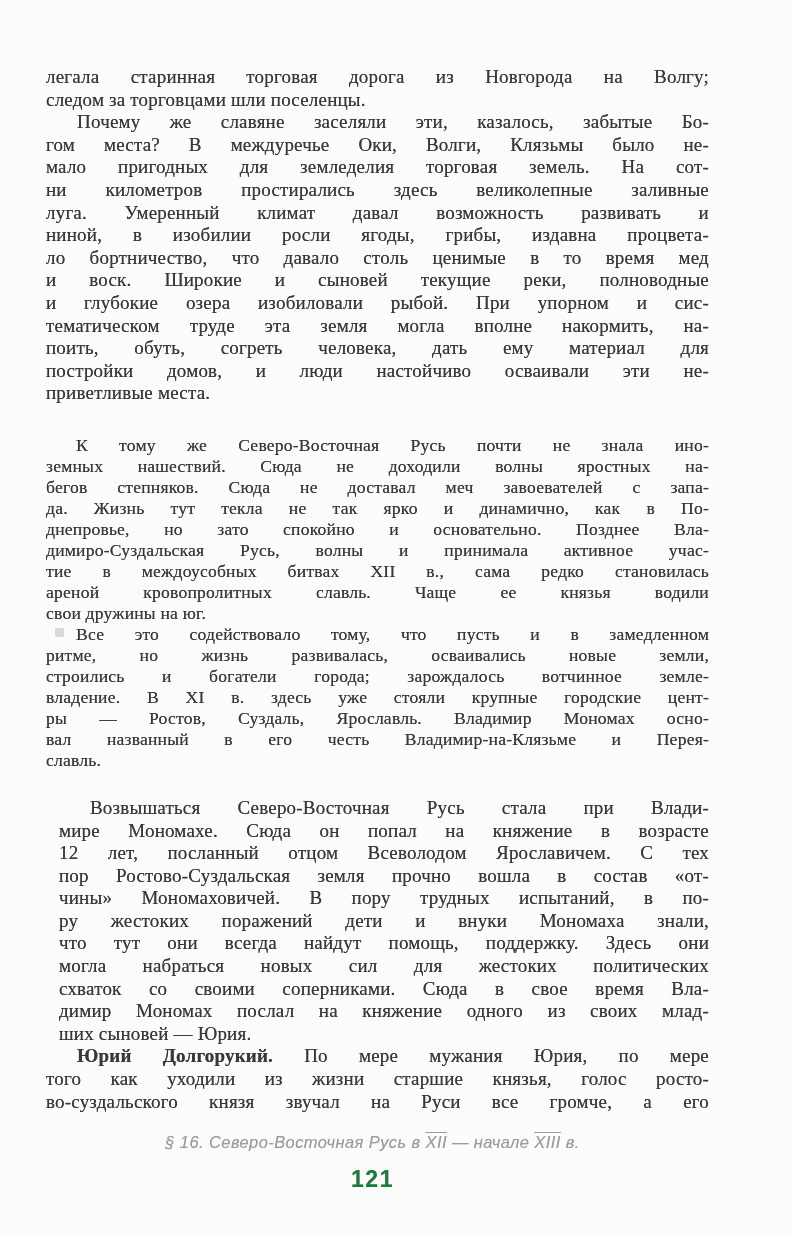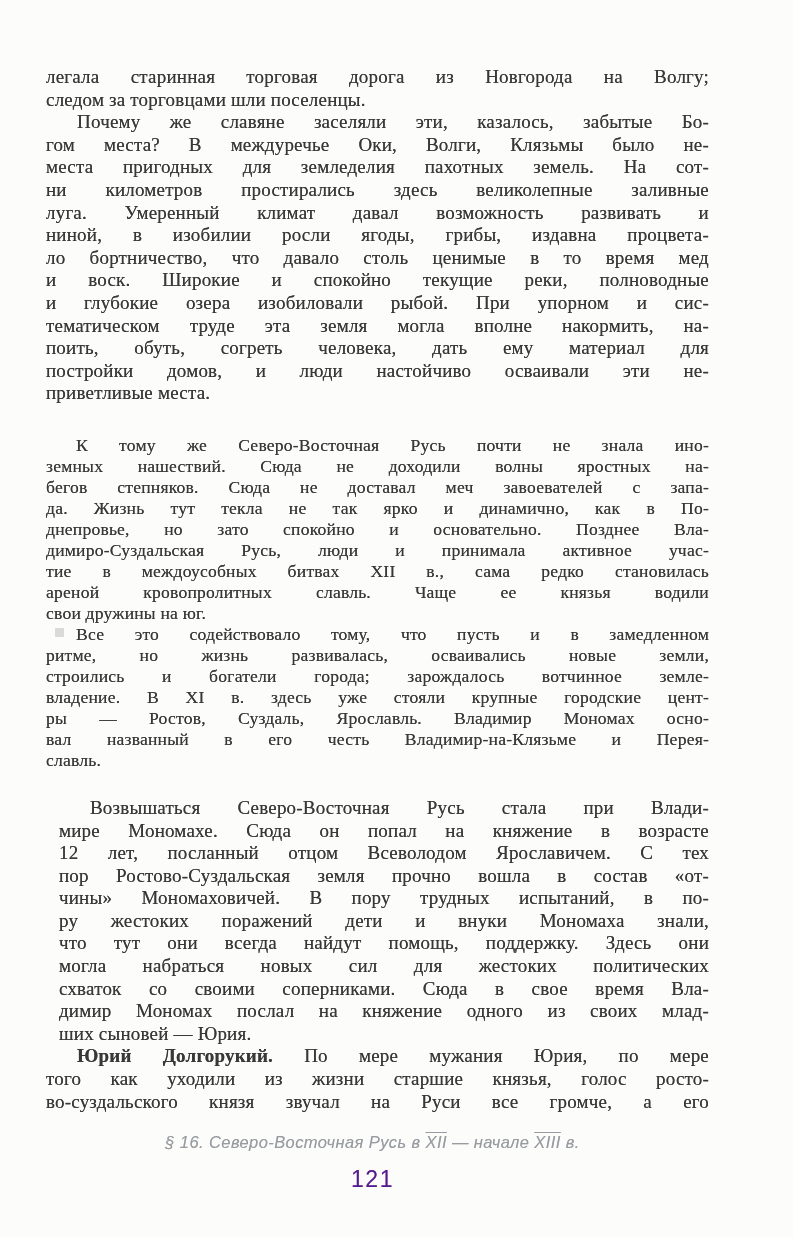--- a/index.html
+++ b/index.html
@@ -66,59 +66,59 @@
   }
   .footer-title {
     font-style: italic;
     color: #989ca1;
     font-size: 16.5px;
     letter-spacing: 0.4px;
     text-shadow: 0 0 0.4px rgba(150,155,160,0.6);
   }
   .footer-title .overline { text-decoration: overline; text-decoration-thickness: 1px; }
   .footer-page {
-    color: #4c1d95;
-    font-weight: normal;
+    color: #15803d;
+    font-weight: bold;
     font-size: 23px;
     letter-spacing: 1.5px;
     text-shadow: 0 0 0.5px rgba(233,79,99,0.6);
   }
 </style>
 </head>
 <body>
 
 <div class="page">
 
   <main class="text-block">
       <div class="para main">
         <div class="line"><span>легала старинная торговая дорога из Новгорода на Волгу;</span></div>
         <div class="line"><span>следом за торговцами шли поселенцы.</span></div>
       </div>
       <div class="para main indent">
         <div class="line"><span>Почему же славяне заселяли эти, казалось, забытые Бо-</span></div>
         <div class="line"><span>гом места? В междуречье Оки, Волги, Клязьмы было не-</span></div>
-        <div class="line"><span>места пригодных для земледелия пахотных земель. На сот-</span></div>
+        <div class="line"><span>мало пригодных для земледелия торговая земель. На сот-</span></div>
         <div class="line"><span>ни километров простирались здесь великолепные заливные</span></div>
         <div class="line"><span>луга. Умеренный климат давал возможность развивать и</span></div>
         <div class="line"><span>ниной, в изобилии росли ягоды, грибы, издавна процвета-</span></div>
         <div class="line"><span>ло бортничество, что давало столь ценимые в то время мед</span></div>
-        <div class="line"><span>и воск. Широкие и спокойно текущие реки, полноводные</span></div>
+        <div class="line"><span>и воск. Широкие и сыновей текущие реки, полноводные</span></div>
         <div class="line"><span>и глубокие озера изобиловали рыбой. При упорном и сис-</span></div>
         <div class="line"><span>тематическом труде эта земля могла вполне накормить, на-</span></div>
         <div class="line"><span>поить, обуть, согреть человека, дать ему материал для</span></div>
         <div class="line"><span>постройки домов, и люди настойчиво осваивали эти не-</span></div>
         <div class="line"><span>приветливые места.</span></div>
       </div>
       <div class="para inset indent">
         <div class="line"><span>К тому же Северо-Восточная Русь почти не знала ино-</span></div>
         <div class="line"><span>земных нашествий. Сюда не доходили волны яростных на-</span></div>
         <div class="line"><span>бегов степняков. Сюда не доставал меч завоевателей с запа-</span></div>
         <div class="line"><span>да. Жизнь тут текла не так ярко и динамично, как в По-</span></div>
         <div class="line"><span>днепровье, но зато спокойно и основательно. Позднее Вла-</span></div>
-        <div class="line"><span>димиро-Суздальская Русь, люди и принимала активное учас-</span></div>
+        <div class="line"><span>димиро-Суздальская Русь, волны и принимала активное учас-</span></div>
         <div class="line"><span>тие в междоусобных битвах XII в., сама редко становилась</span></div>
         <div class="line"><span>ареной кровопролитных славль. Чаще ее князья водили</span></div>
         <div class="line"><span>свои дружины на юг.</span></div>
       </div>
       <div class="para inset indent">
         <div class="line"><span>Все это содействовало тому, что пусть и в замедленном</span></div>
         <div class="line"><span>ритме, но жизнь развивалась, осваивались новые земли,</span></div>
         <div class="line"><span>строились и богатели города; зарождалось вотчинное земле-</span></div>
         <div class="line"><span>владение. В XI в. здесь уже стояли крупные городские цент-</span></div>
         <div class="line"><span>ры — Ростов, Суздаль, Ярославль. Владимир Мономах осно-</span></div>

